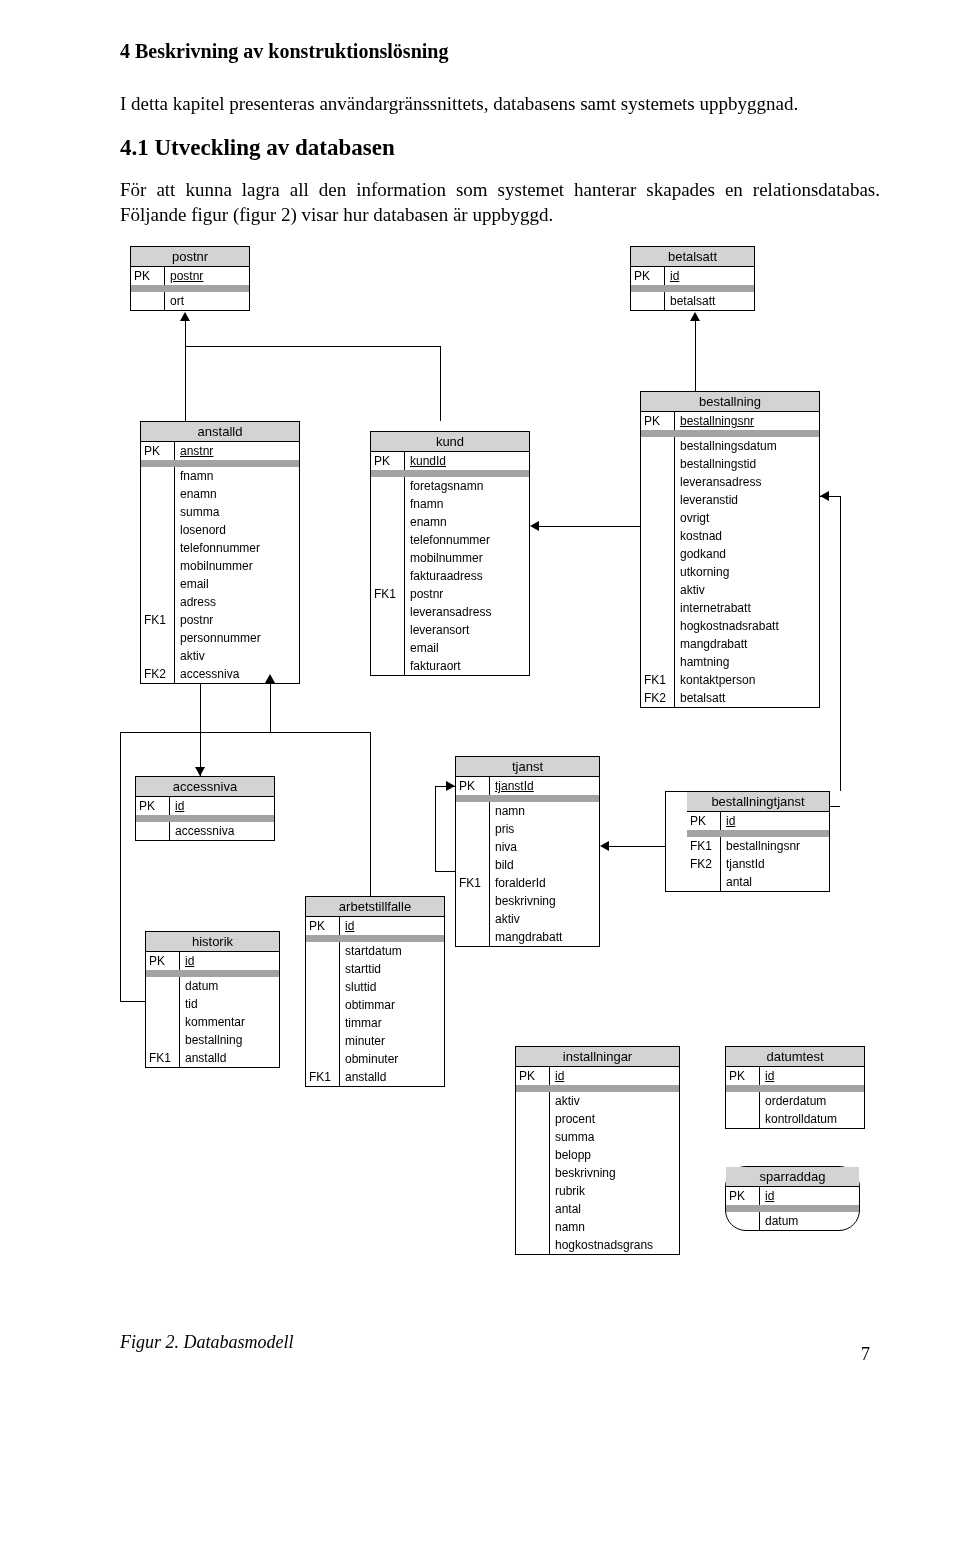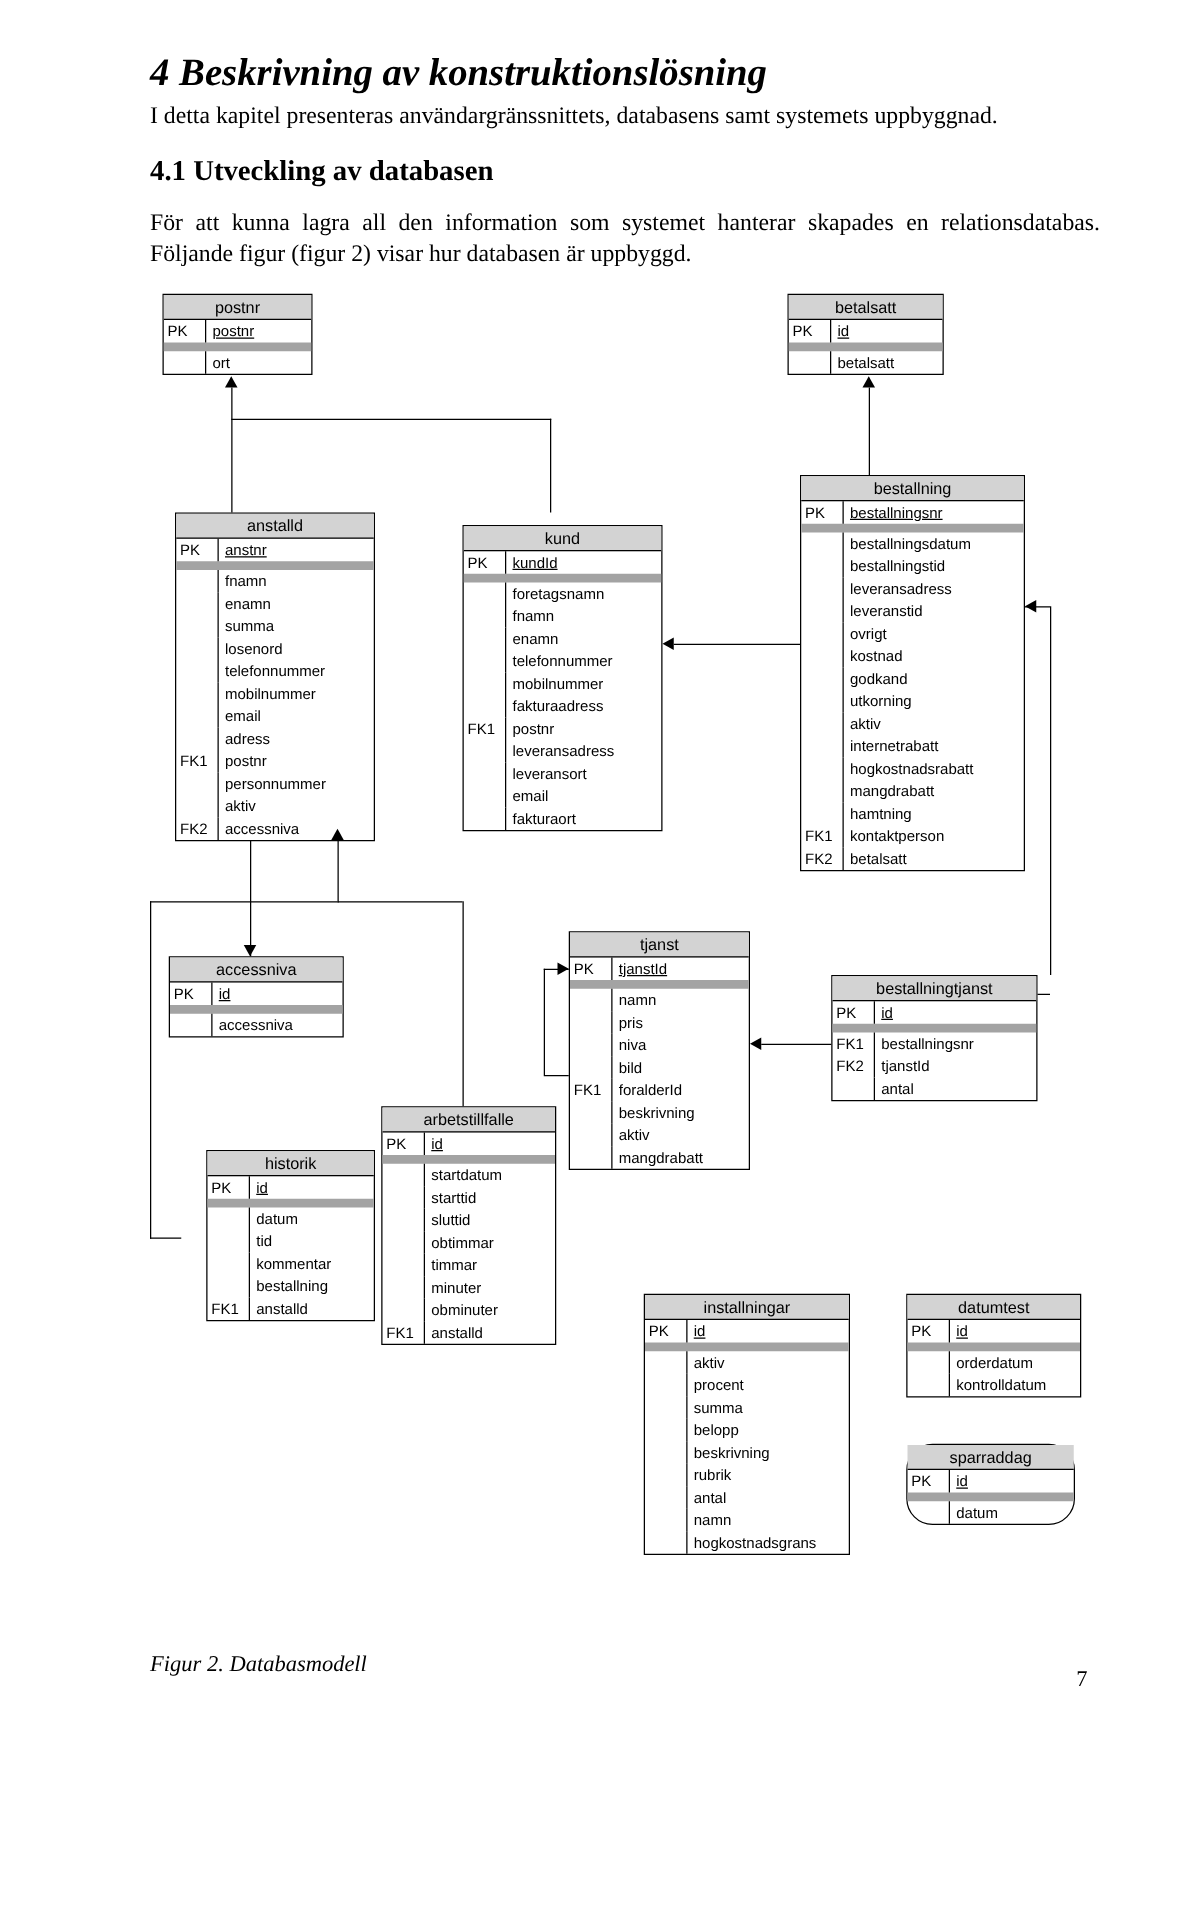--- a/index.html
+++ b/index.html
@@ -5,24 +5,23 @@
   * { box-sizing: border-box; margin: 0; padding: 0; }
   body {
     font-family: "Times New Roman", serif;
     width: 960px;
     background: #fff;
     color: #000;
     padding: 40px 80px 30px 120px;
     position: relative;
   }
   h1 {
-    font-size: 31px;
+    font-size: 20px;
     font-weight: bold;
-    margin-bottom: 4px;
-    font-style: italic;
+    margin-bottom: 28px;
   }
   .para {
     font-size: 19px;
     text-align: justify;
     margin-bottom: 18px;
     line-height: 1.35;
   }
   h2 {
     font-size: 23px;
     font-weight: bold;
@@ -347,41 +346,41 @@
     <div class="row">
         <div class="kcol"></div>
         <div class="acol">aktiv</div>
       </div>
     <div class="row">
         <div class="kcol"></div>
         <div class="acol">mangdrabatt</div>
       </div>
   </div>
 
-  <div class="entity" style="left:545px; top:545px; width:165px;">
+  <div class="entity" style="left:545px; top:545px; width:165px;padding-left:21px;">
     <div class="title">bestallningtjanst</div>
     <div class="row sep">
         <div class="kcol">PK</div>
         <div class="acol u">id</div>
       </div>
     <div class="row">
         <div class="kcol">FK1</div>
         <div class="acol">bestallningsnr</div>
       </div>
     <div class="row">
         <div class="kcol">FK2</div>
         <div class="acol">tjanstId</div>
       </div>
     <div class="row">
         <div class="kcol"></div>
         <div class="acol">antal</div>
       </div>
   </div>
 
-  <div class="entity" style="left:25px; top:685px; width:135px;margin-left:20px;">
+  <div class="entity" style="left:25px; top:685px; width:135px;">
     <div class="title">historik</div>
     <div class="row sep">
         <div class="kcol">PK</div>
         <div class="acol u">id</div>
       </div>
     <div class="row">
         <div class="kcol"></div>
         <div class="acol">datum</div>
       </div>
     <div class="row">

